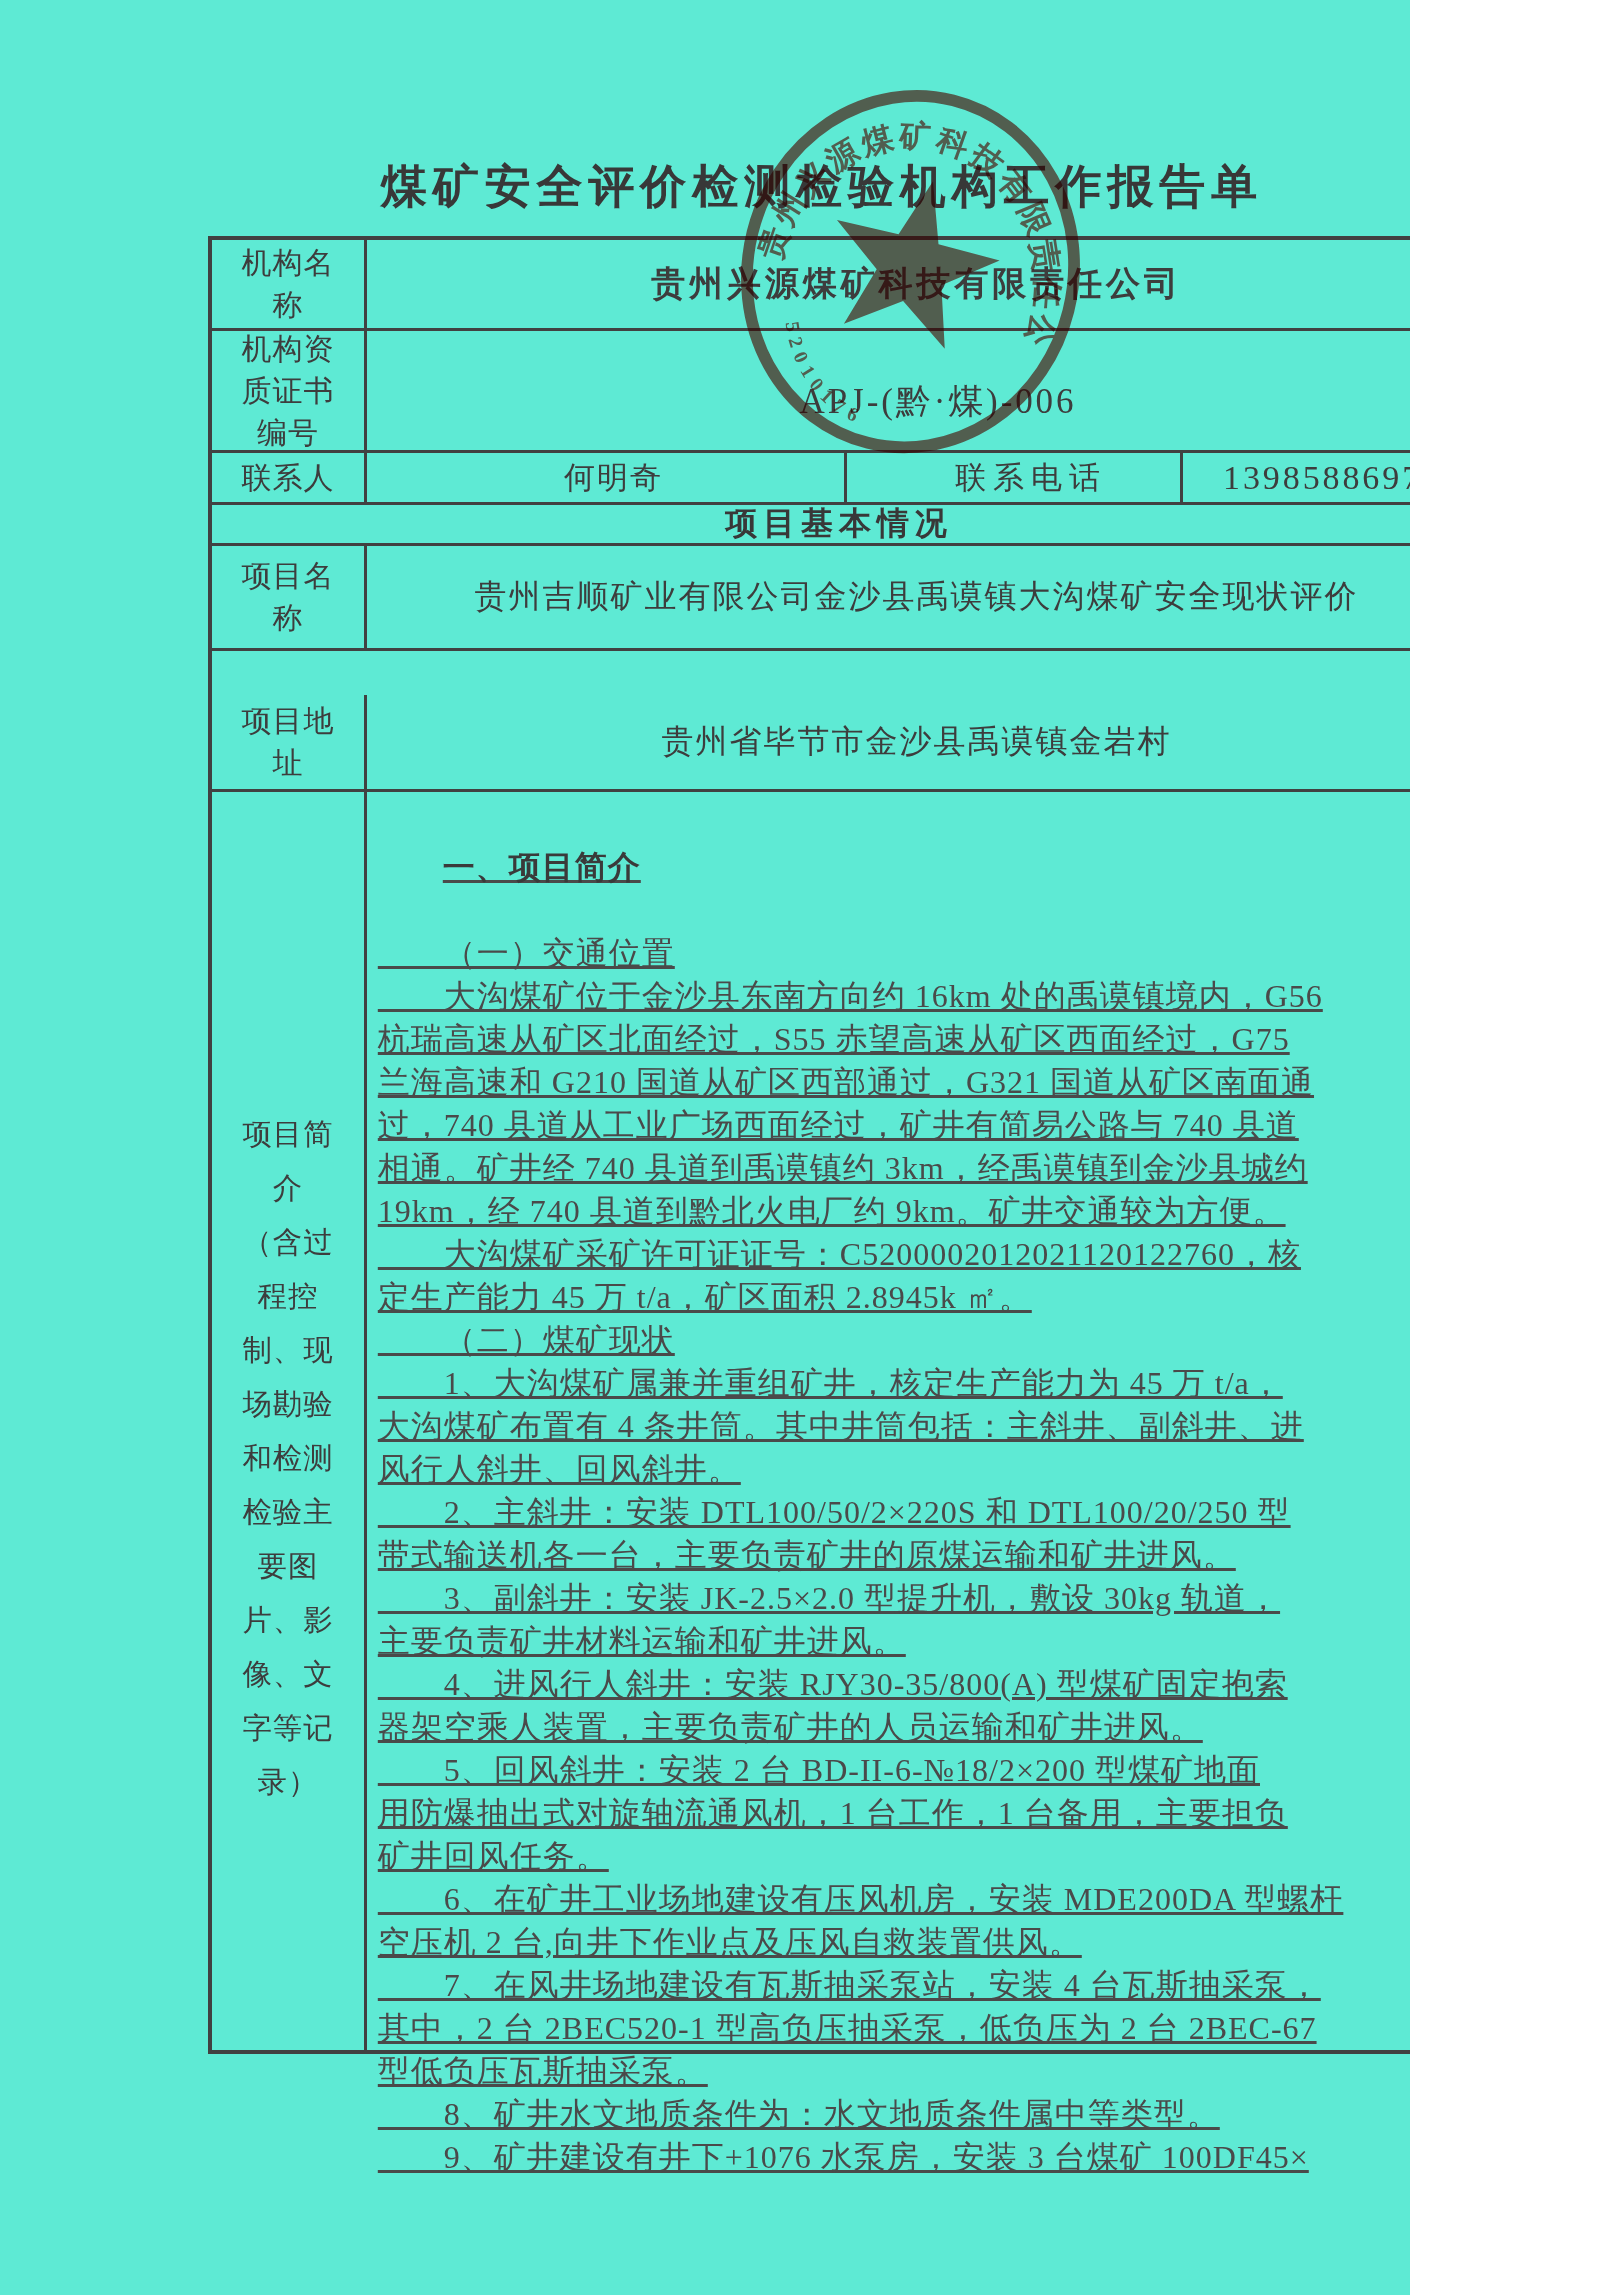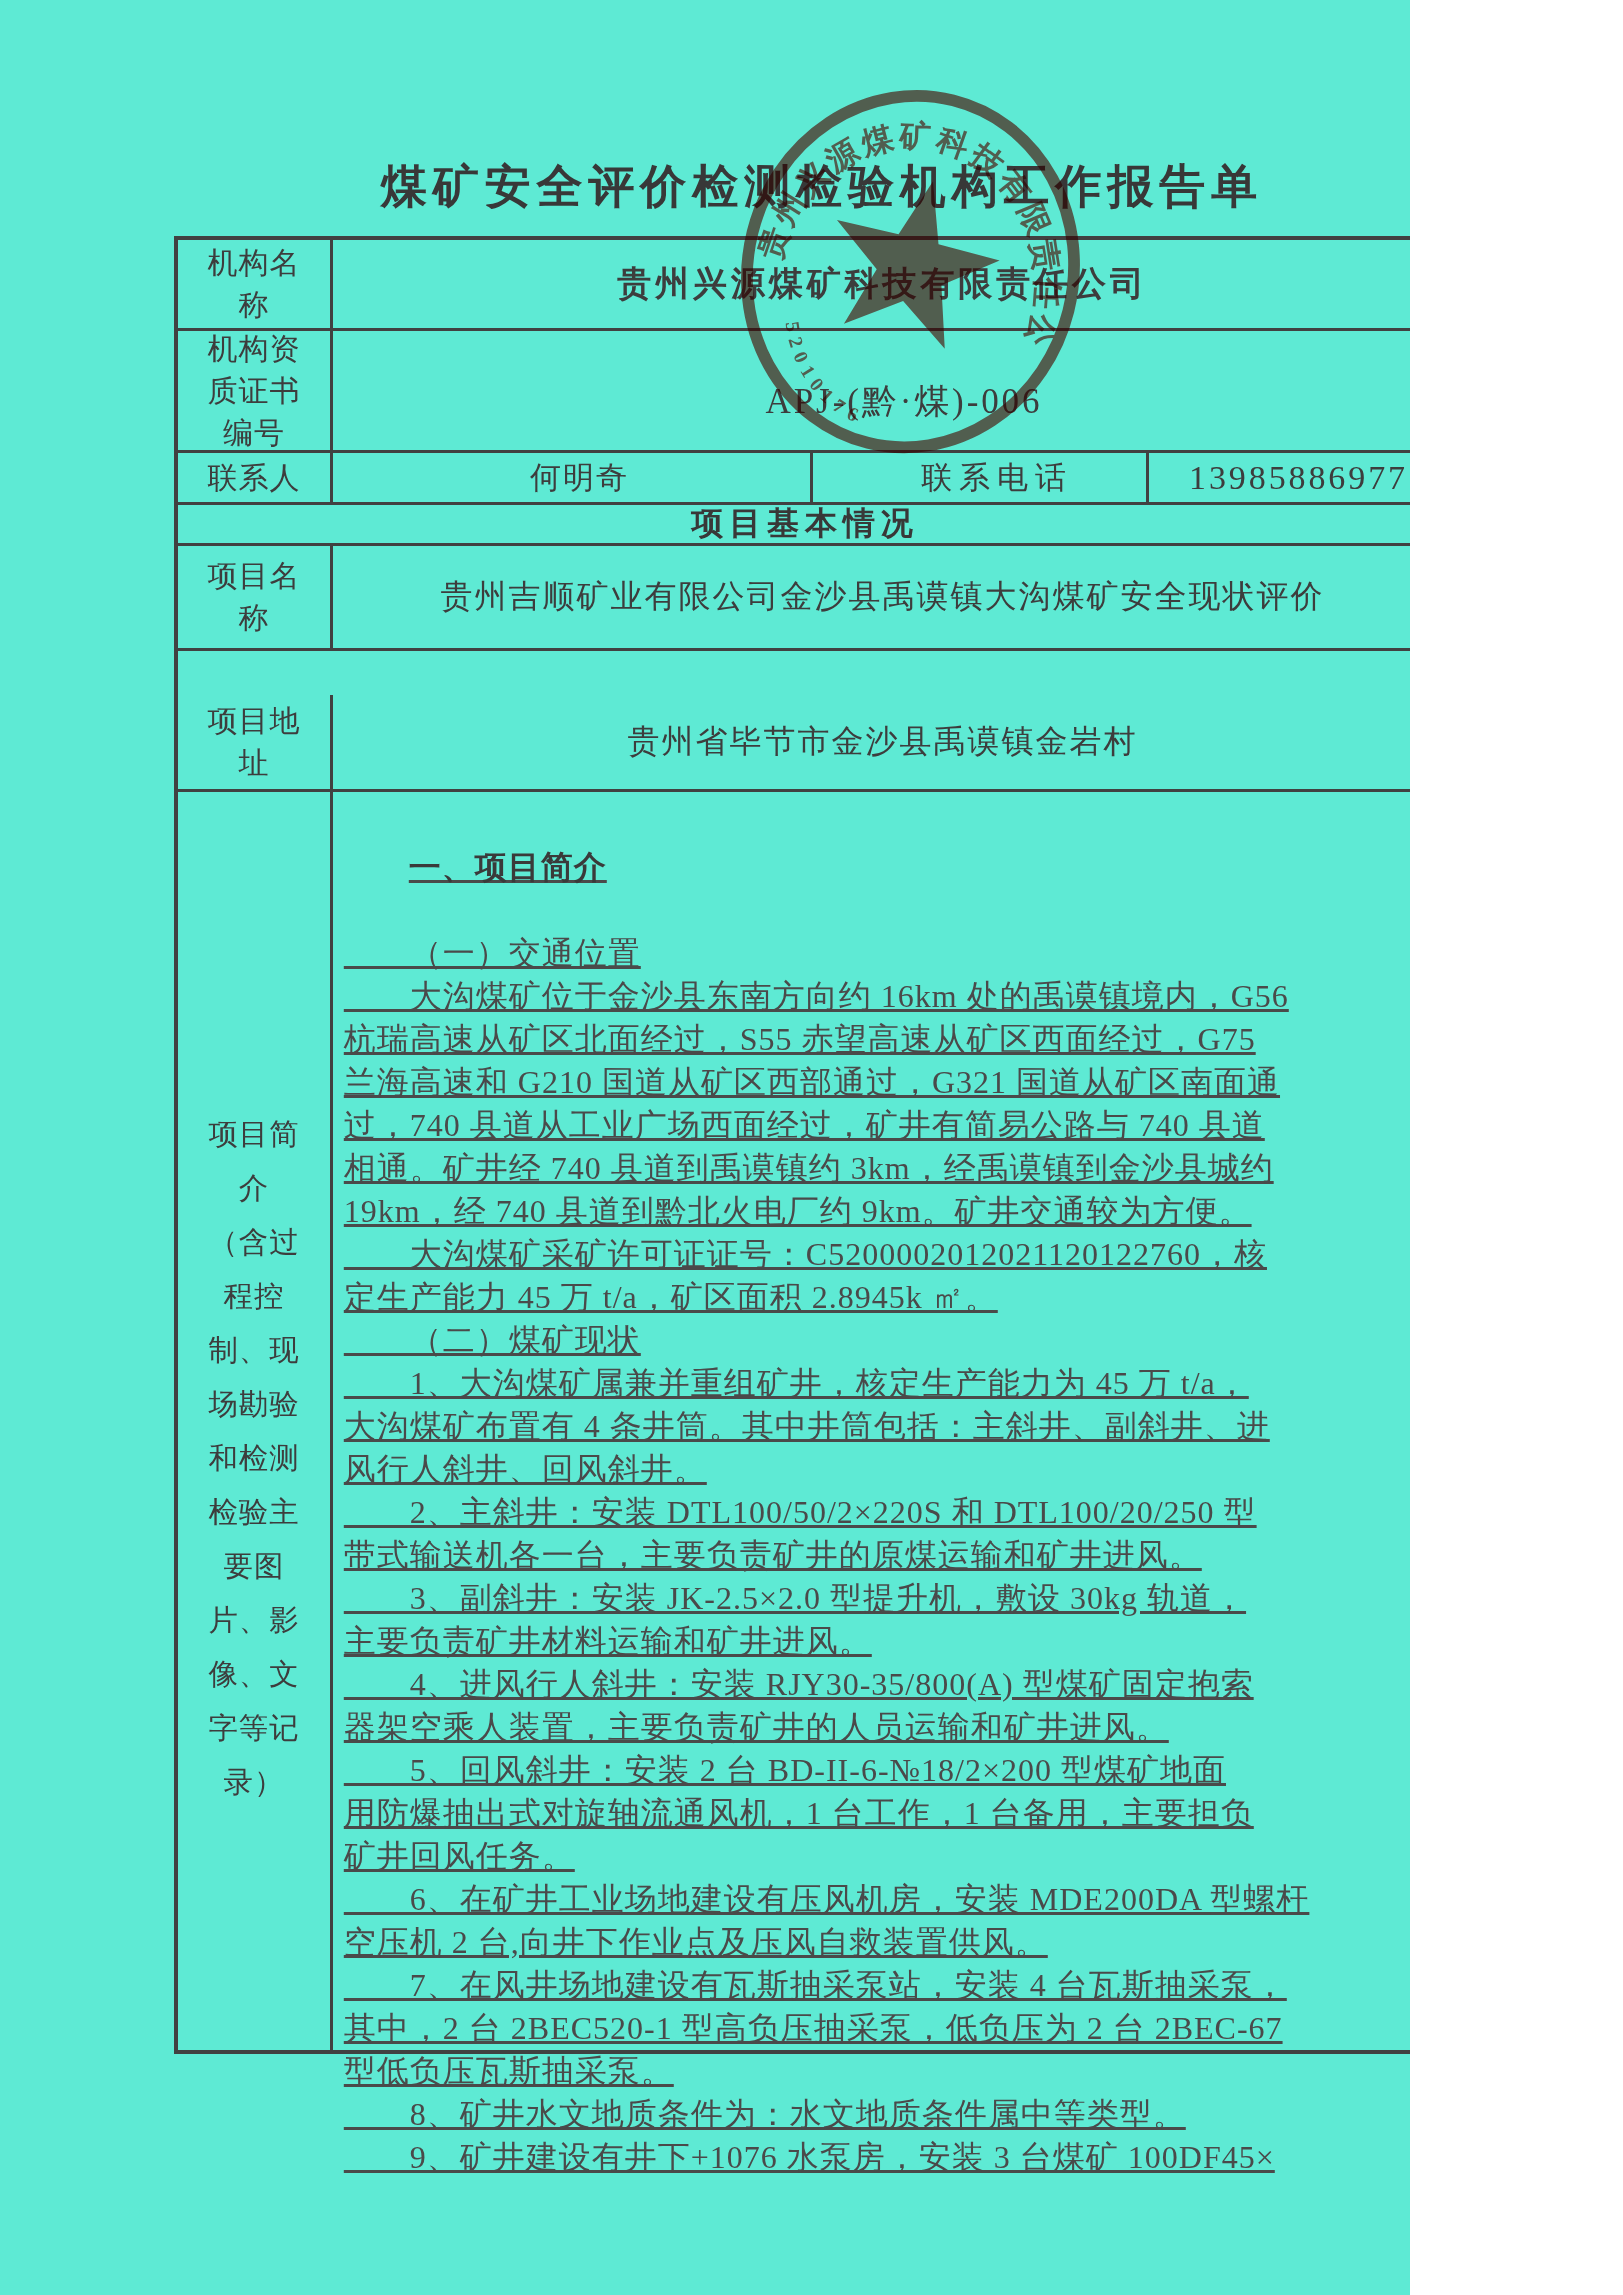--- a/index.html
+++ b/index.html
@@ -20,21 +20,21 @@
   .doc-title{
     position:absolute;left:191px;top:156px;width:1262px;
     text-align:center;
     font-family:"Liberation Sans", sans-serif;
     font-weight:bold;
     font-size:46px;letter-spacing:5.9px;
     color:#383838;
     white-space:nowrap;
   }
   .report-table{
-    position:absolute;left:174px;top:236px;
+    position:absolute;left:208px;top:236px;
     width:1262px;height:1818px;
     border:4.4px solid var(--border);
     box-sizing:border-box;
     display:flex;flex-direction:column;
   }
   .t-row{display:flex;border-bottom:3.4px solid var(--border);box-sizing:border-box;}
   .t-row:last-child{border-bottom:none;}
   .cell{
     box-sizing:border-box;
     border-right:3.4px solid var(--border);

